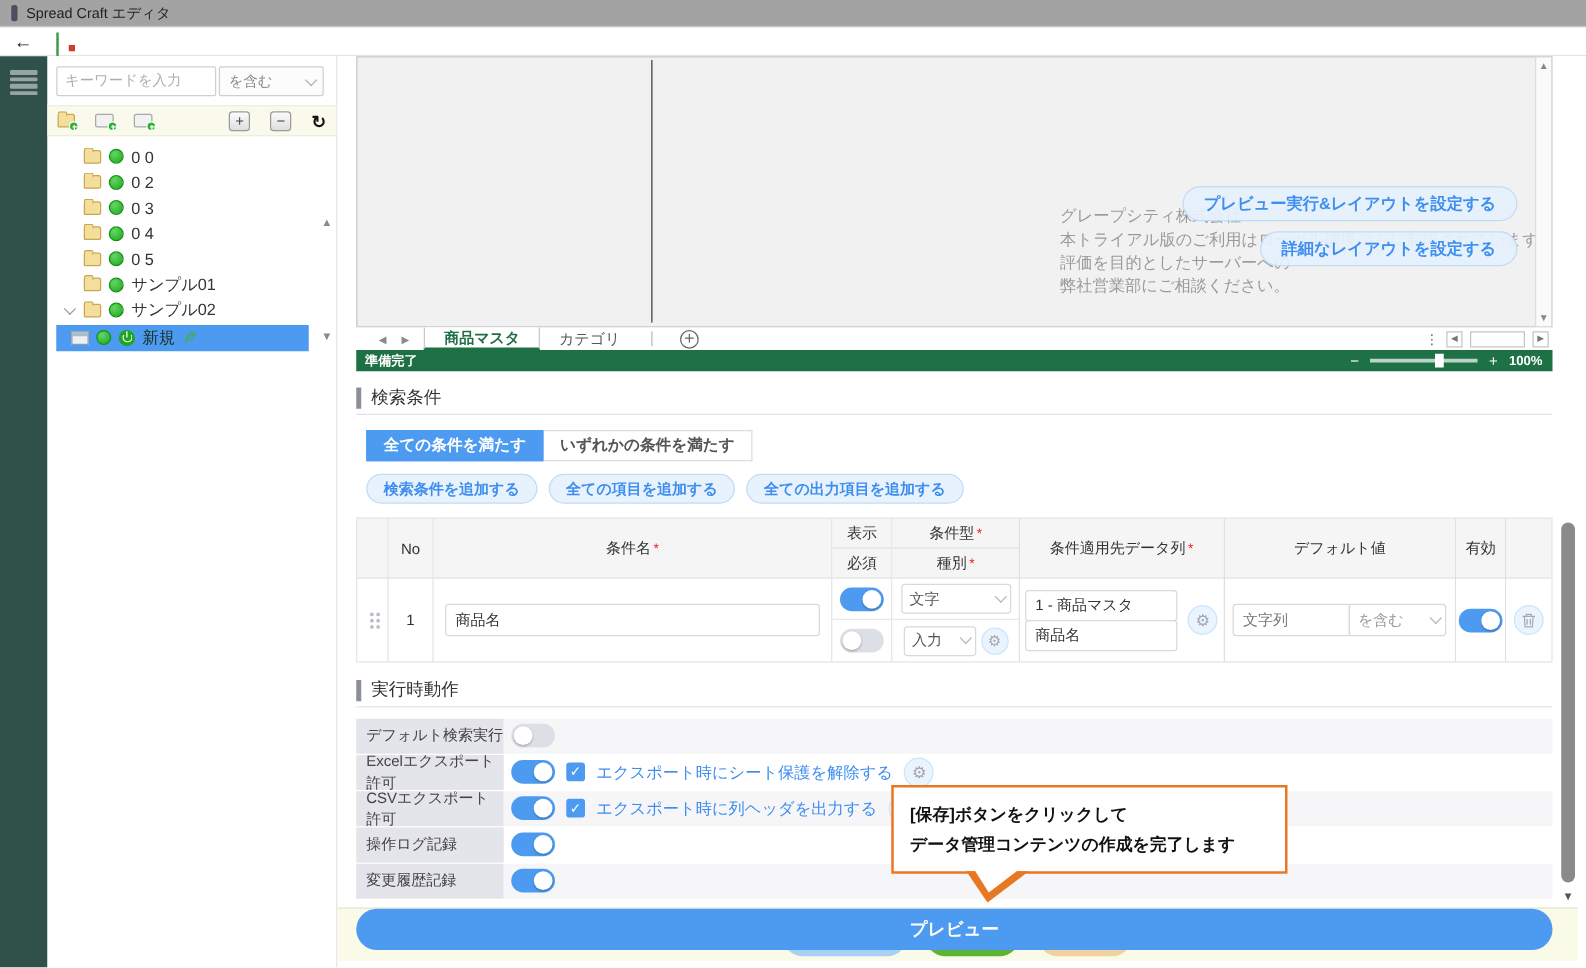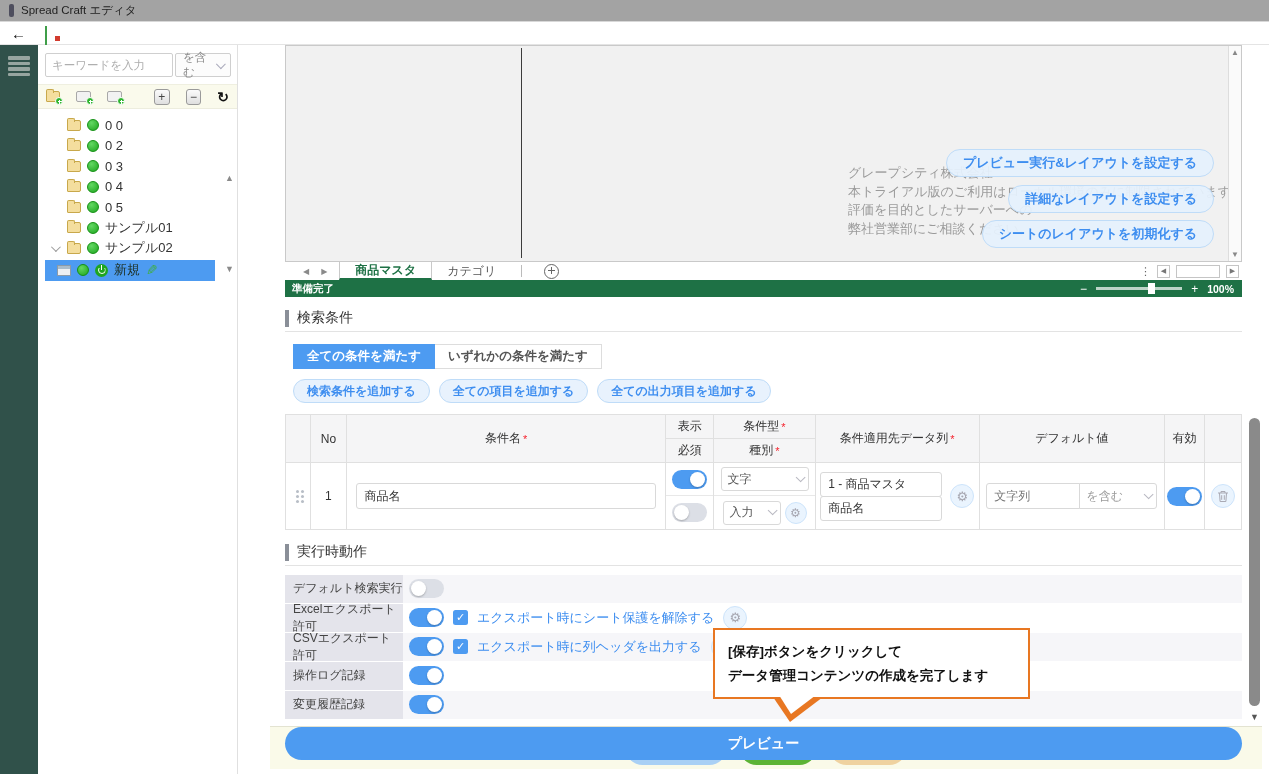--- a/index.html
+++ b/index.html
@@ -17,21 +17,21 @@
       linear-gradient(#3F9E49,#3F9E49) 0 8px/13px 1px no-repeat,
       linear-gradient(#3F9E49,#3F9E49) 6px 0/1px 12px no-repeat,#fff; }
   .sheet-ic .reddot { position:absolute; right:-1px; bottom:-1px; width:5px; height:5px; background:#D23B2E; }
 
   
   .rail { position:absolute; left:0; top:45px; width:38px; height:729px; background:#30514A; }
   .burger { margin:11px 0 0 8px; display:flex; flex-direction:column; gap:2px; width:22px; }
   .burger i { height:3.5px; background:#97A5A0; border-radius:1px; }
 
   
-  .lpanel { position:absolute; left:38px; top:45px; width:200px; height:729px; background:#fff; border-right:1px solid #E0E0E0; }
+  .lpanel { position:absolute; left:38px; top:45px; width:232px; height:729px; background:#fff; border-right:1px solid #E0E0E0; }
   .search-row { display:flex; gap:2px; padding:8px 6px 7px 7px; }
   .search-input { width:128px; height:24px; border:1px solid #CFCFCF; border-radius:2px; font-size:11.5px; padding:0 6px; color:#333; }
   .search-input::placeholder { color:#ADADAD; }
   .match-select { width:84px; height:24px; border:1px solid #CFCFCF; border-radius:2px; background:#FCFCFC; font-size:11.5px; color:#8A8A8A; display:flex; align-items:center; justify-content:space-between; padding:0 7px; }
   .chev { width:7px; height:7px; border-right:1.6px solid #AAB; border-bottom:1.6px solid #AAB; transform:rotate(45deg) translateY(-2px); }
   .tree-toolbar { height:25px; background:#FAFAEC; border-top:1px solid #EFEFE0; border-bottom:1px solid #EDEDDE; display:flex; align-items:center; padding:0 8px; gap:16px; }
   .tt-spacer { flex:1; }
   .sq-btn { width:17px; height:16px; border:1px solid #9A9A9A; border-radius:3px; background:linear-gradient(#FBFBFB,#DFDFDF); color:#444; font-size:12px; line-height:14px; text-align:center; cursor:pointer; }
   .refresh { font-size:14px; font-weight:bold; color:#111; cursor:pointer; }
 
@@ -270,21 +270,20 @@
   <div class="preview">
     <div class="vline"></div>
     <div class="notice">
       <p>グレープシティ株式会社</p>
       <p>本トライアル版のご利用はローカル環境のみに制限されています</p>
       <p>評価を目的としたサーバーへの</p>
       <p>弊社営業部にご相談ください。</p>
     </div>
     <div class="layout-btn" style="top:103px">プレビュー実行&amp;レイアウトを設定する</div>
     <div class="layout-btn" style="top:139px">詳細なレイアウトを設定する</div>
-    <div class="layout-btn" style="top:174px">シートのレイアウトを初期化する</div>
     <div class="pscroll">
       <span class="up">▲</span>
       <span class="dn">▼</span>
     </div>
   </div>
 
   <div class="tabbar">
     <span class="tab-arrows">
       <span>◀</span>
       <span>▶</span>

